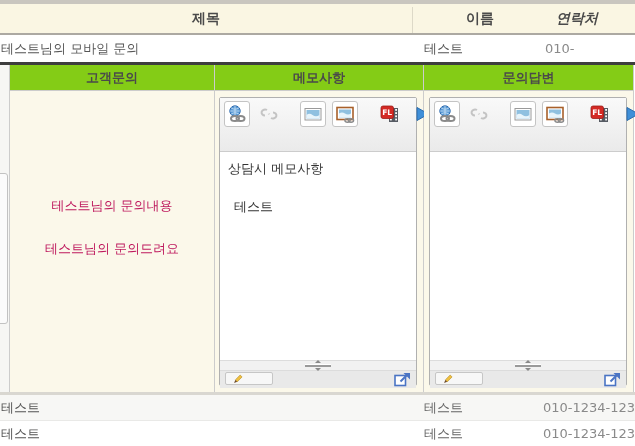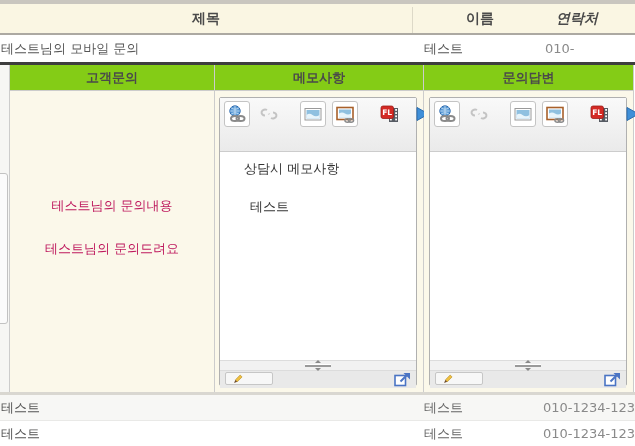--- a/index.html
+++ b/index.html
@@ -27,21 +27,21 @@
   .inq-line{position:absolute;left:0;width:100%;text-align:center;font-size:13px;color:#be185d;line-height:14px;}
   
   .editor{position:absolute;top:6px;width:196px;height:287px;background:#fff;border:1px solid #b0b0b0;border-radius:2px;}
   .etoolbar{height:50px;background:linear-gradient(#f9f9f9,#eaeaea);border-bottom:1px solid #ccc;padding:3px 0 0 4px;box-sizing:content-box;white-space:nowrap;}
   .tbtn{display:inline-block;width:26px;height:26px;background:#fff;border:1px solid #c4c4c4;border-radius:3px;margin-right:1px;vertical-align:top;text-align:center;padding:0;line-height:24px;}
   .tbtn svg{vertical-align:middle;}
   .tbtn.flat{background:transparent;border-color:transparent;}
   .tbtn.disabled{opacity:.45;}
   .ggap{display:inline-block;width:7px;height:1px;}
   .econtent{position:relative;height:208px;background:#fff;overflow:hidden;}
-  .econtent .eline{position:absolute;font-size:13px;color:#333;line-height:14px;white-space:nowrap;margin-left:16px;}
+  .econtent .eline{position:absolute;font-size:13px;color:#333;line-height:14px;white-space:nowrap;}
   .eresize{position:relative;height:9px;background:#f1f1f1;border-top:1px solid #dcdcdc;border-bottom:1px solid #dcdcdc;}
   .rhandle{position:absolute;left:50%;top:-1px;transform:translateX(-50%);width:26px;}
   .tri-up{width:0;height:0;margin:0 auto;border-left:3px solid transparent;border-right:3px solid transparent;border-bottom:3px solid #8a8a8a;}
   .hbar{width:26px;height:2px;background:#9a9a9a;border-top:1px solid #fff;margin:1px auto;}
   .tri-down{width:0;height:0;margin:0 auto;border-left:3px solid transparent;border-right:3px solid transparent;border-top:3px solid #8a8a8a;}
   .ebottom{position:relative;height:17px;background:#e9e9e9;}
   .pencil-tab{position:absolute;left:5px;top:1px;width:48px;height:13px;background:#f7f7f7;border:1px solid #c6c6c6;border-radius:2px;text-align:left;padding:0 0 0 6px;}
   .expand-btn{position:absolute;right:5px;top:1px;width:18px;height:15px;background:transparent;border:0;padding:0;}
   
   .band{left:0;top:392px;width:635px;height:3px;background:#d9d7d1;}

